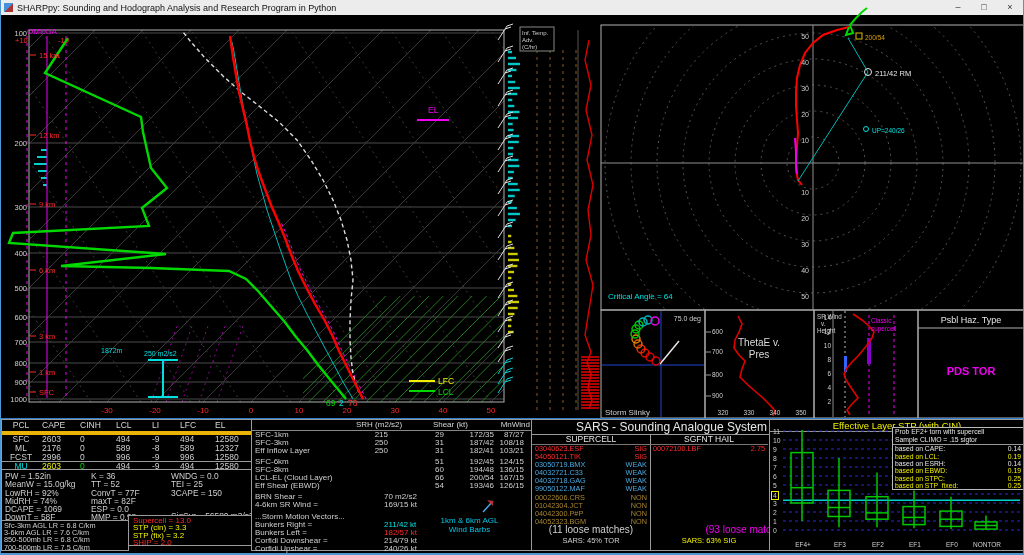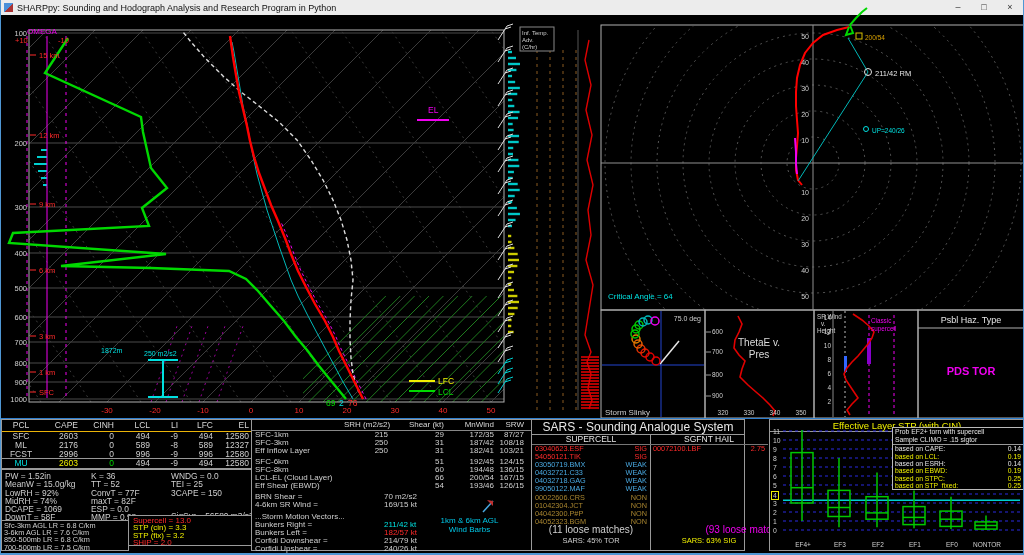--- a/index.html
+++ b/index.html
@@ -15,51 +15,51 @@
   #station-line{position:absolute;left:45px;top:1px;font-size:8.5px;color:#e2e2e2;white-space:pre;}
   #version-line{position:absolute;right:5px;top:1px;font-size:8px;color:#cfcfcf;}
   
   #gfx{position:absolute;left:0;top:0;z-index:5;pointer-events:none;}
   
   .bp{position:absolute;background:#000;border:1px solid #9a9a9a;box-sizing:border-box;color:#cfcfcf;}
   #sep-line{position:absolute;left:0;top:418px;width:1024px;height:1px;background:#2f7fce;z-index:6;}
   
   #parcel-panel{left:0;top:419px;width:251px;height:51px;}
   .prow{display:grid;grid-template-columns:40px 38px 36px 36px 28px 35px 36px;font-size:8.5px;line-height:9px;}
-  .prow span{text-align:right;padding-right:2px;}
+  .prow span{text-align:left;padding-right:2px;}
   .prow span:first-child{text-align:center;}
-  .phead{border-bottom:1px solid #eab308;line-height:11px;color:#d8d8d8;}
+  .phead{border-bottom:4px solid #eab308;line-height:11px;color:#d8d8d8;}
   .mu-row{outline:1px solid #999;}
   .c-cyan{color:#00e0e0;} .c-yel{color:#f0f000;} .c-grn{color:#00d800;}
   .c-red{color:#ff2a2a;} .c-mag{color:#f000f0;padding-left:39px;} .c-weak{color:#49a8e0;} .c-non{color:#a8852f;}
   
   #thermo-panel{left:0;top:469px;width:251px;height:52px;font-size:8.4px;display:flex;padding:2px 0 0 3px;}
   .tcol{display:flex;flex-direction:column;}
   .tcol span{line-height:8.3px;white-space:nowrap;}
   #tcol1{width:86px;} #tcol2{width:80px;} #tcol3{width:80px;}
   #sigsvr{margin-top:auto;}
   
   #lapse-panel{left:0;top:520px;width:128px;height:31px;font-size:7.3px;padding:1px 0 0 2px;}
   #lapse-panel div{line-height:7.2px;white-space:nowrap;}
   #indices-panel{left:127px;top:515px;width:124px;height:31px;font-size:8px;padding:1px 0 0 4px;}
   #indices-panel div{line-height:7.3px;white-space:nowrap;}
   
   #kin-panel{left:250px;top:419px;width:281px;height:132px;font-size:8px;}
   .krow{display:grid;grid-template-columns:92px 46px 56px 50px 30px;line-height:8px;}
   .krow span{text-align:right;padding-right:2px;white-space:nowrap;}
   .krow span:first-child{text-align:left;padding-left:3px;}
-  .khead{border-bottom:1px solid #888;line-height:10px;color:#d8d8d8;}
+  .khead{border-bottom:1px solid #888;line-height:10px;color:#d8d8d8;gap:12px;}
   .kgap{height:3px;}
   .lrow{display:grid;grid-template-columns:132px auto;line-height:8px;}
   .lrow span:first-child{padding-left:3px;}
   #smv-title{padding-left:3px;line-height:9px;}
   #barb-note{position:absolute;left:160px;top:96px;width:115px;text-align:center;color:#00c8e8;font-size:8px;line-height:9px;}
   #barb-note-icon{position:absolute;left:228px;top:78px;}
   
-  #sars-panel{left:530px;top:419px;width:214px;height:132px;}
+  #sars-panel{left:530px;top:419px;width:281px;height:132px;}
   #sars-title{font-size:12px;color:#e8e8e8;text-align:center;line-height:14px;border-bottom:1px solid #999;}
   .sars-col{position:absolute;top:14px;bottom:0;width:118px;}
   #sars-left{left:0;border-right:1px solid #999;}
   #sars-right{left:118px;}
   .sars-head{text-align:center;font-size:8.5px;color:#e8e8e8;line-height:10px;border-bottom:1px solid #777;}
   .srow{display:flex;justify-content:space-between;padding:0 3px;font-size:7.3px;line-height:8.1px;white-space:nowrap;}
   .sars-foot1{position:absolute;bottom:15px;width:100%;text-align:center;font-size:10px;}
   .sars-foot2{position:absolute;bottom:5px;width:100%;text-align:center;font-size:7.5px;}
   
   #stp-panel{left:768px;top:419px;width:256px;height:132px;}

